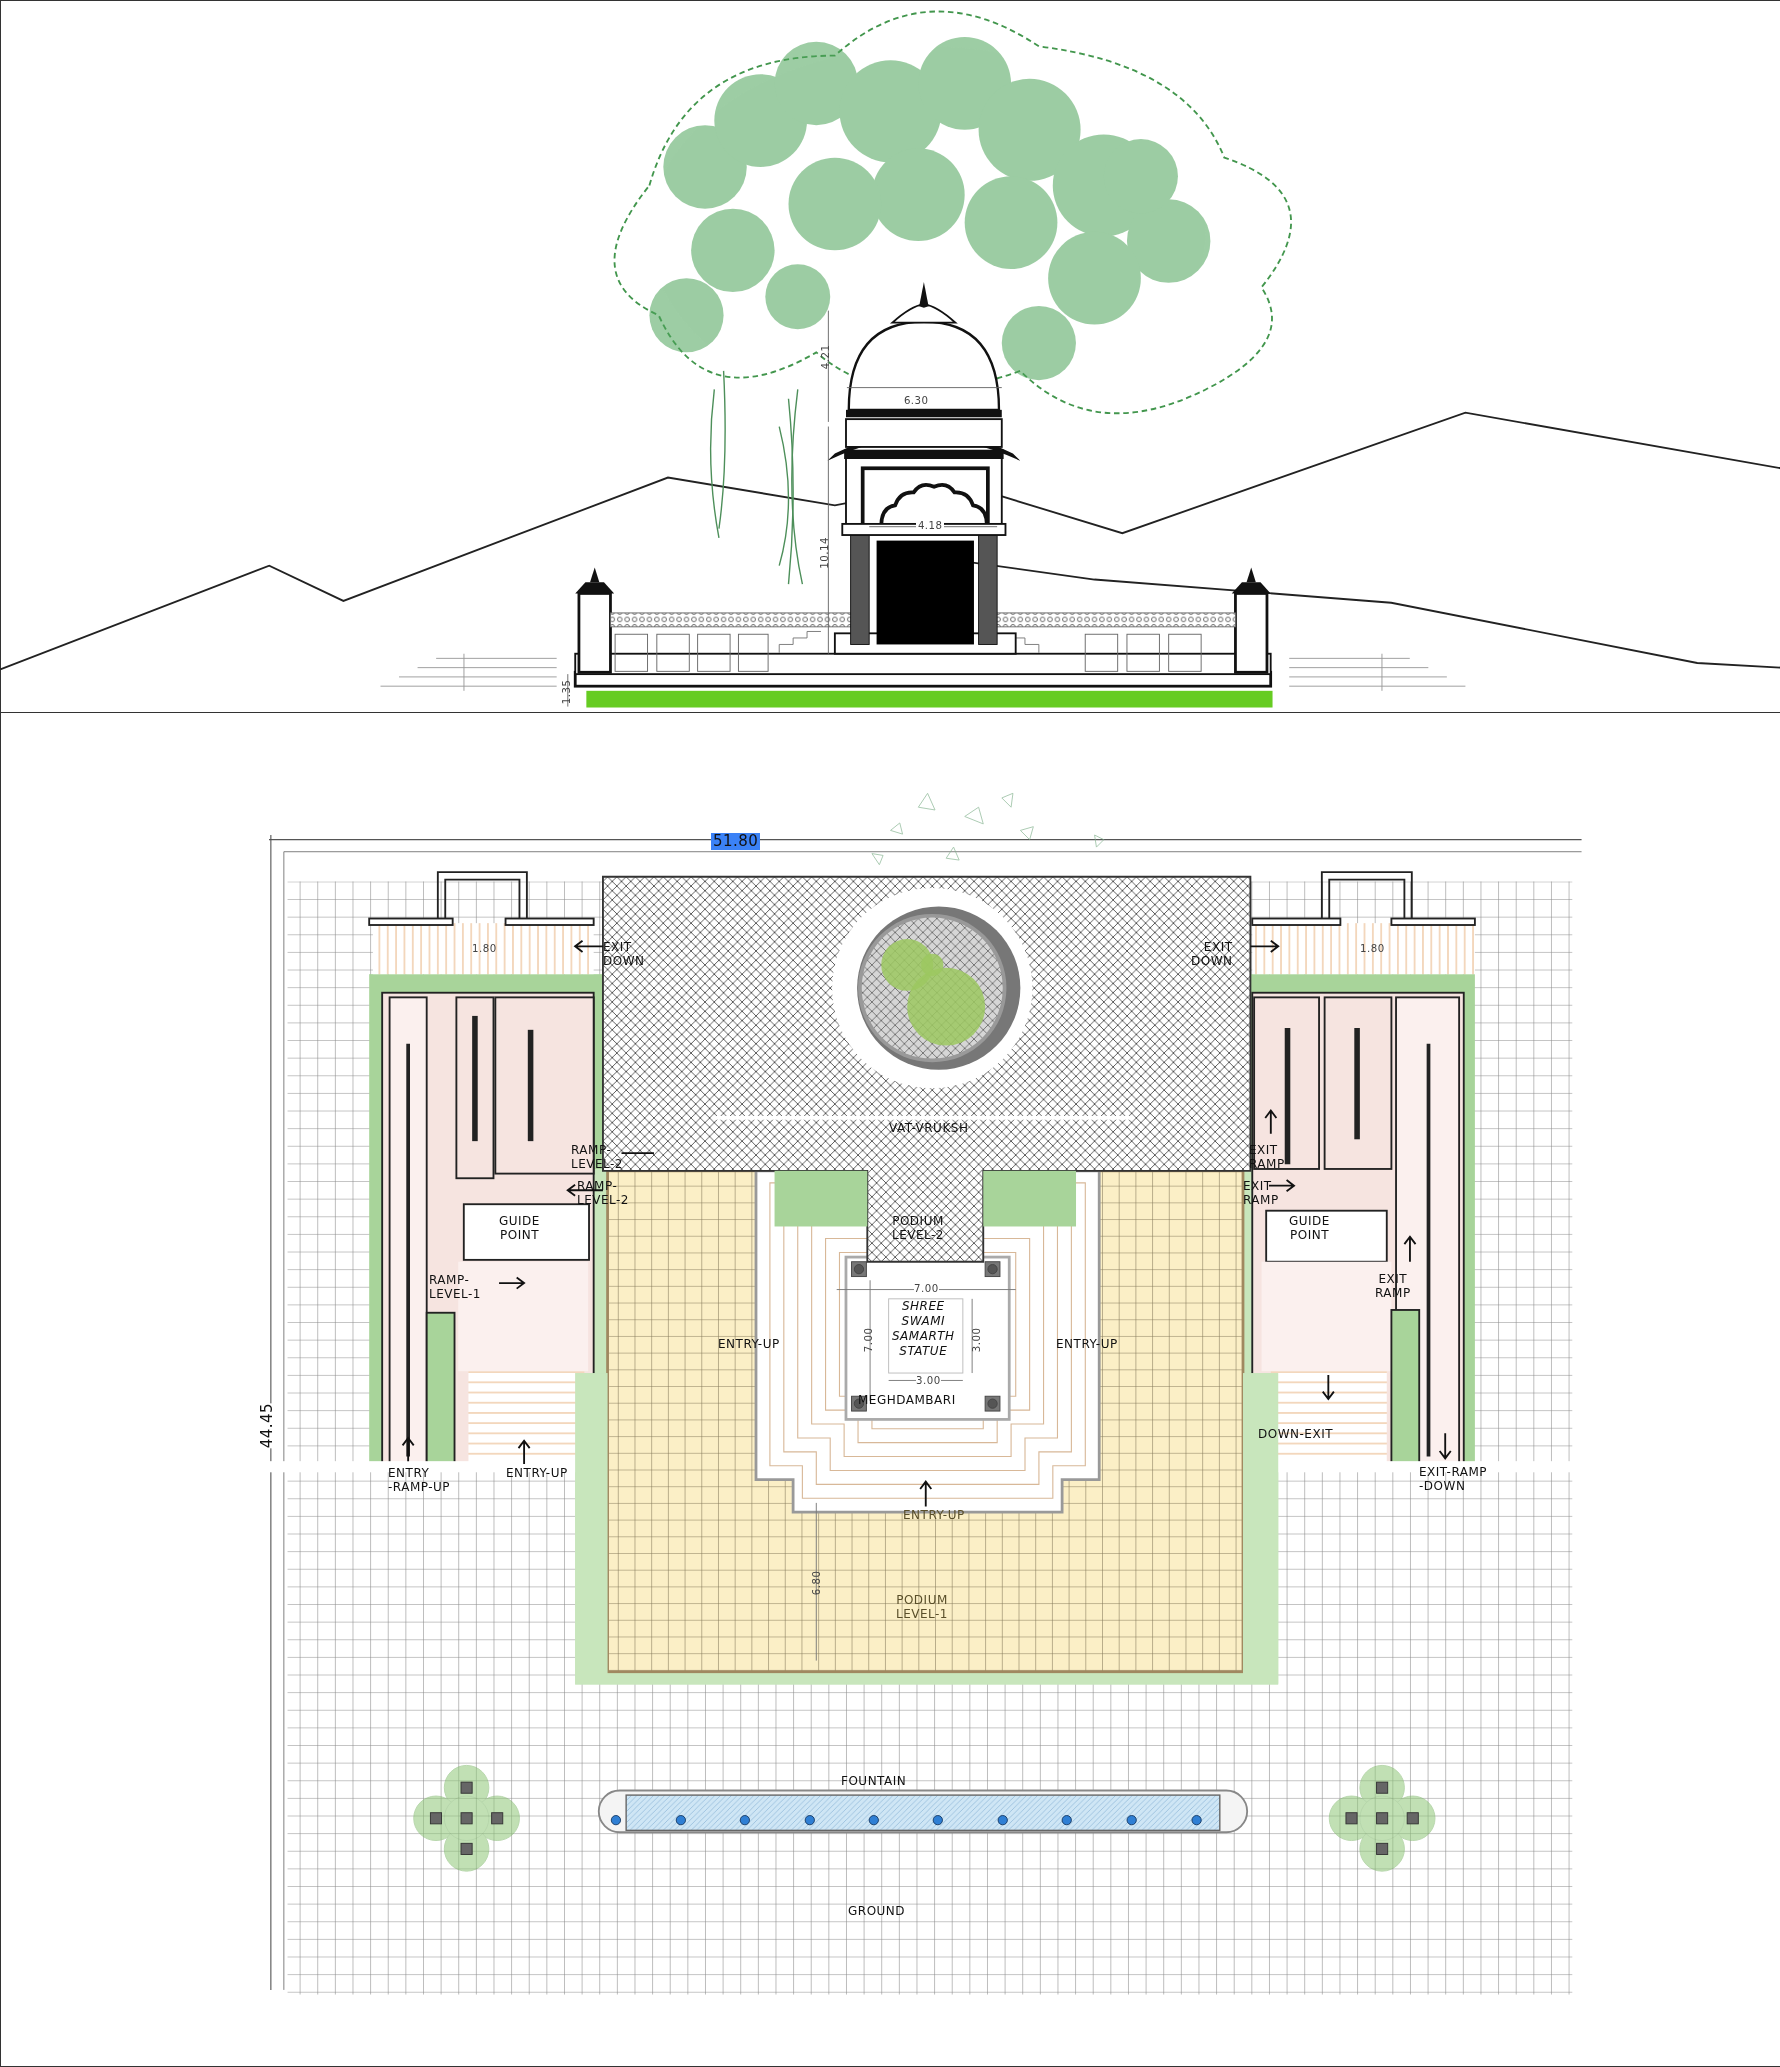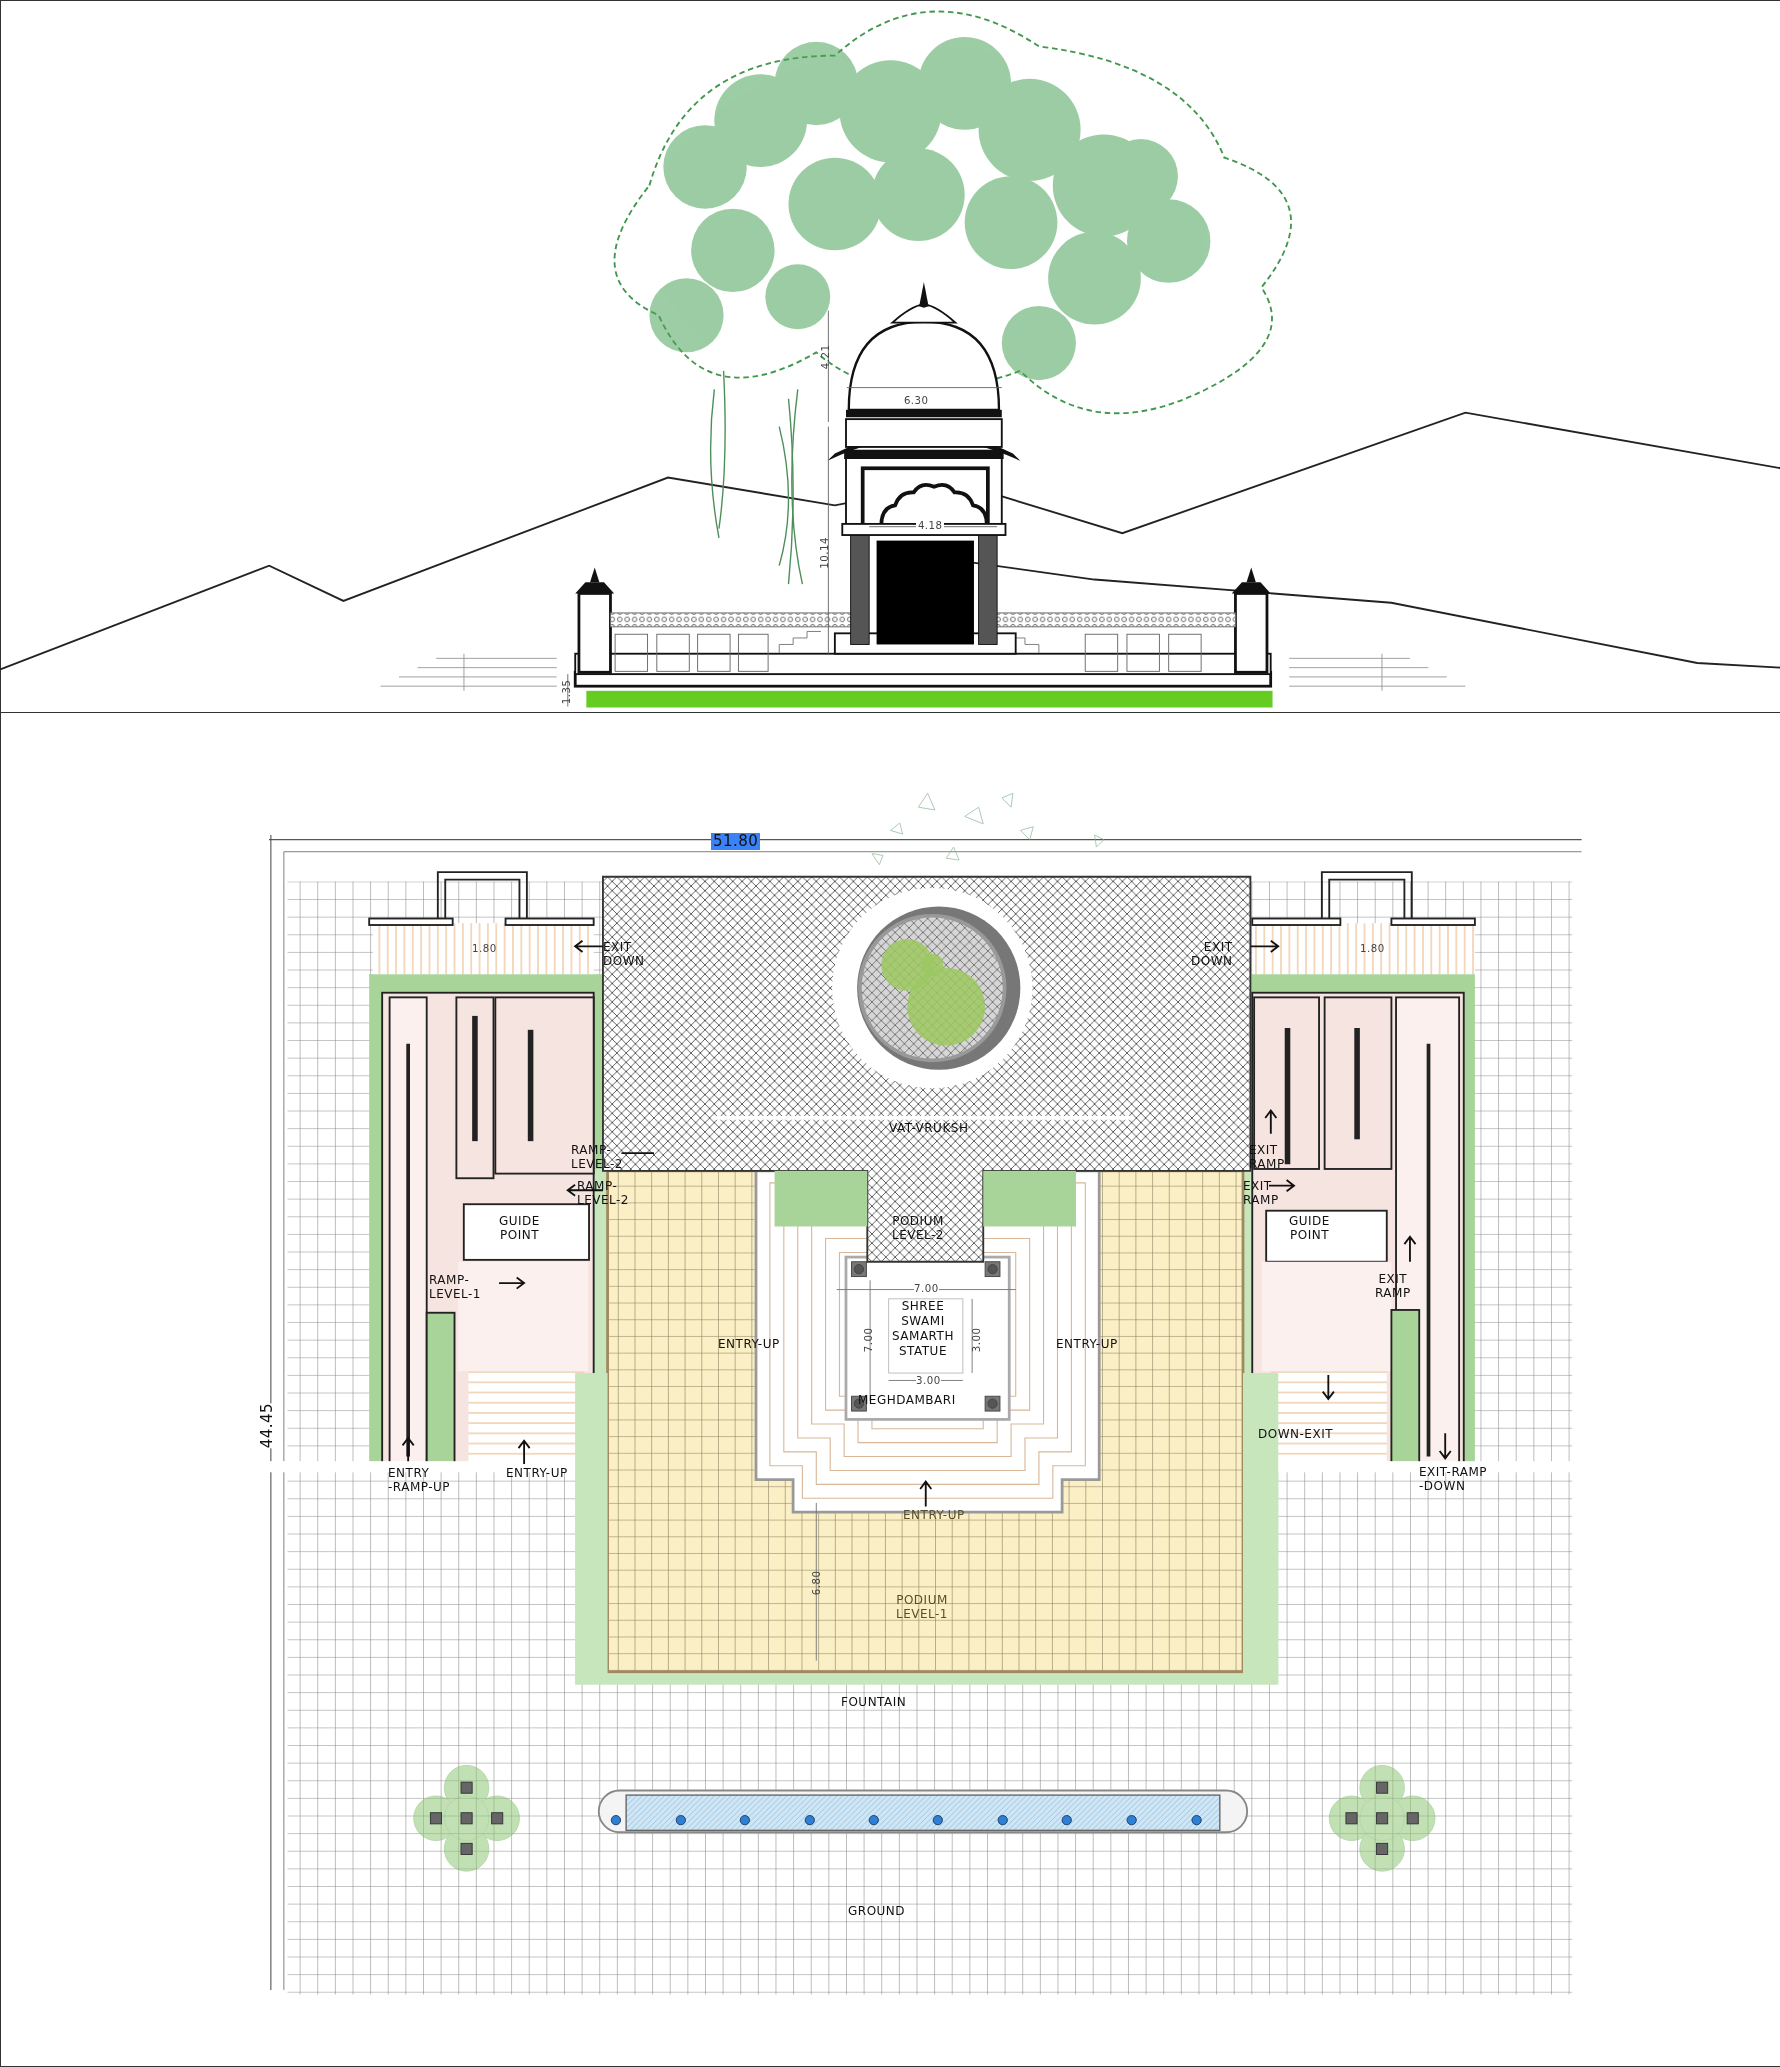--- a/index.html
+++ b/index.html
@@ -394,21 +394,21 @@
     </div>
   <div class="lbl big" style="left:429px;top:1274px;">
       <div>RAMP-</div>
       <div>LEVEL-1</div>
     </div>
   <div class="lbl big c" style="left:892px;top:1215px;">
       <div>PODIUM</div>
       <div>LEVEL-2</div>
     </div>
 
-  <div class="lbl big c" style="left:892px;top:1299px;line-height:1.25;">
+  <div class="lbl big c" style="left:892px;top:1299px;line-height:1.25;font-style:italic;">
       <div>SHREE</div>
       <div>SWAMI</div>
       <div>SAMARTH</div>
       <div>STATUE</div>
     </div>
   <div class="lbl dim" style="left:914px;top:1283px;background:#fff;">7.00</div>
   <div class="lbl dim" style="left:857px;top:1334px;transform:rotate(-90deg);">7.00</div>
   <div class="lbl dim" style="left:965px;top:1334px;transform:rotate(-90deg);">3.00</div>
   <div class="lbl dim" style="left:916px;top:1375px;background:#fff;">3.00</div>
   <div class="lbl big" style="left:858px;top:1394px;">MEGHDAMBARI</div>
@@ -439,16 +439,16 @@
       <div>EXIT-RAMP</div>
       <div>-DOWN</div>
     </div>
 
   <div class="lbl big muted c" style="left:896px;top:1594px;">
       <div>PODIUM</div>
       <div>LEVEL-1</div>
     </div>
   <div class="lbl dim" style="left:805px;top:1577px;transform:rotate(-90deg);">6.80</div>
 
-  <div class="lbl big" style="left:841px;top:1696px;">FOUNTAIN</div>
+  <div class="lbl big" style="left:841px;top:1775px;">FOUNTAIN</div>
   <div class="lbl big" style="left:848px;top:1905px;">GROUND</div>
 </div>
 
 
 </body></html>

